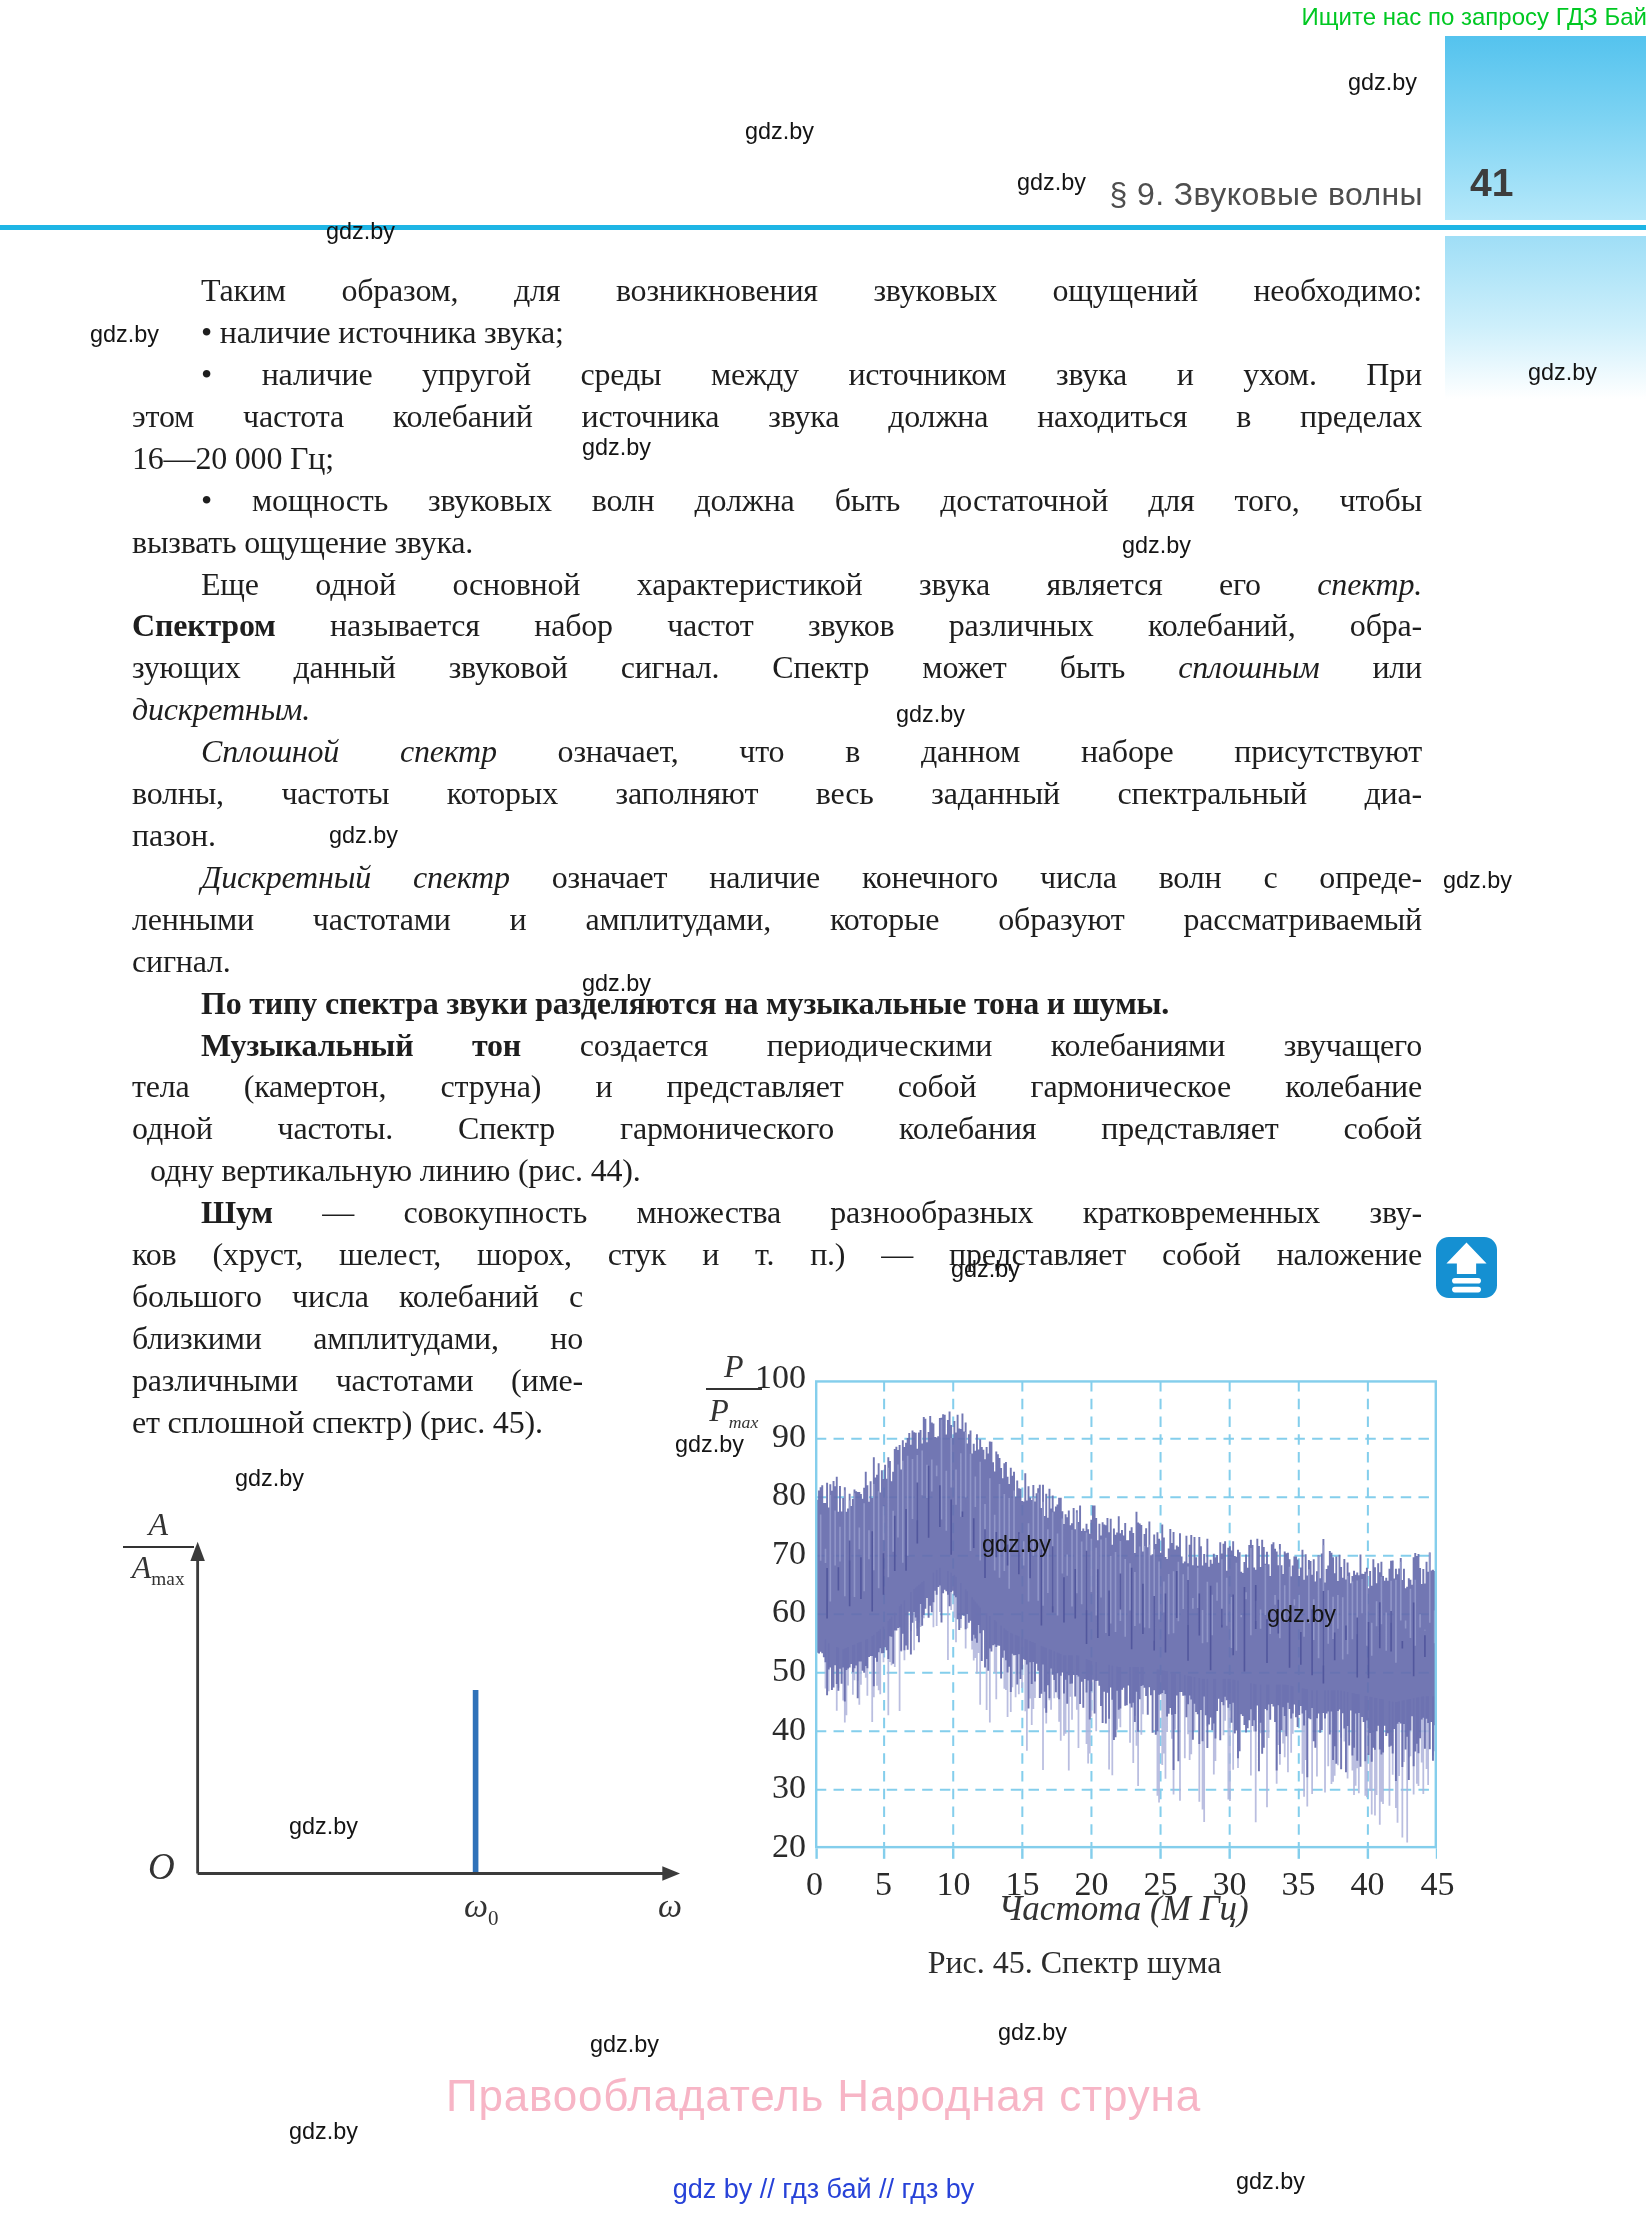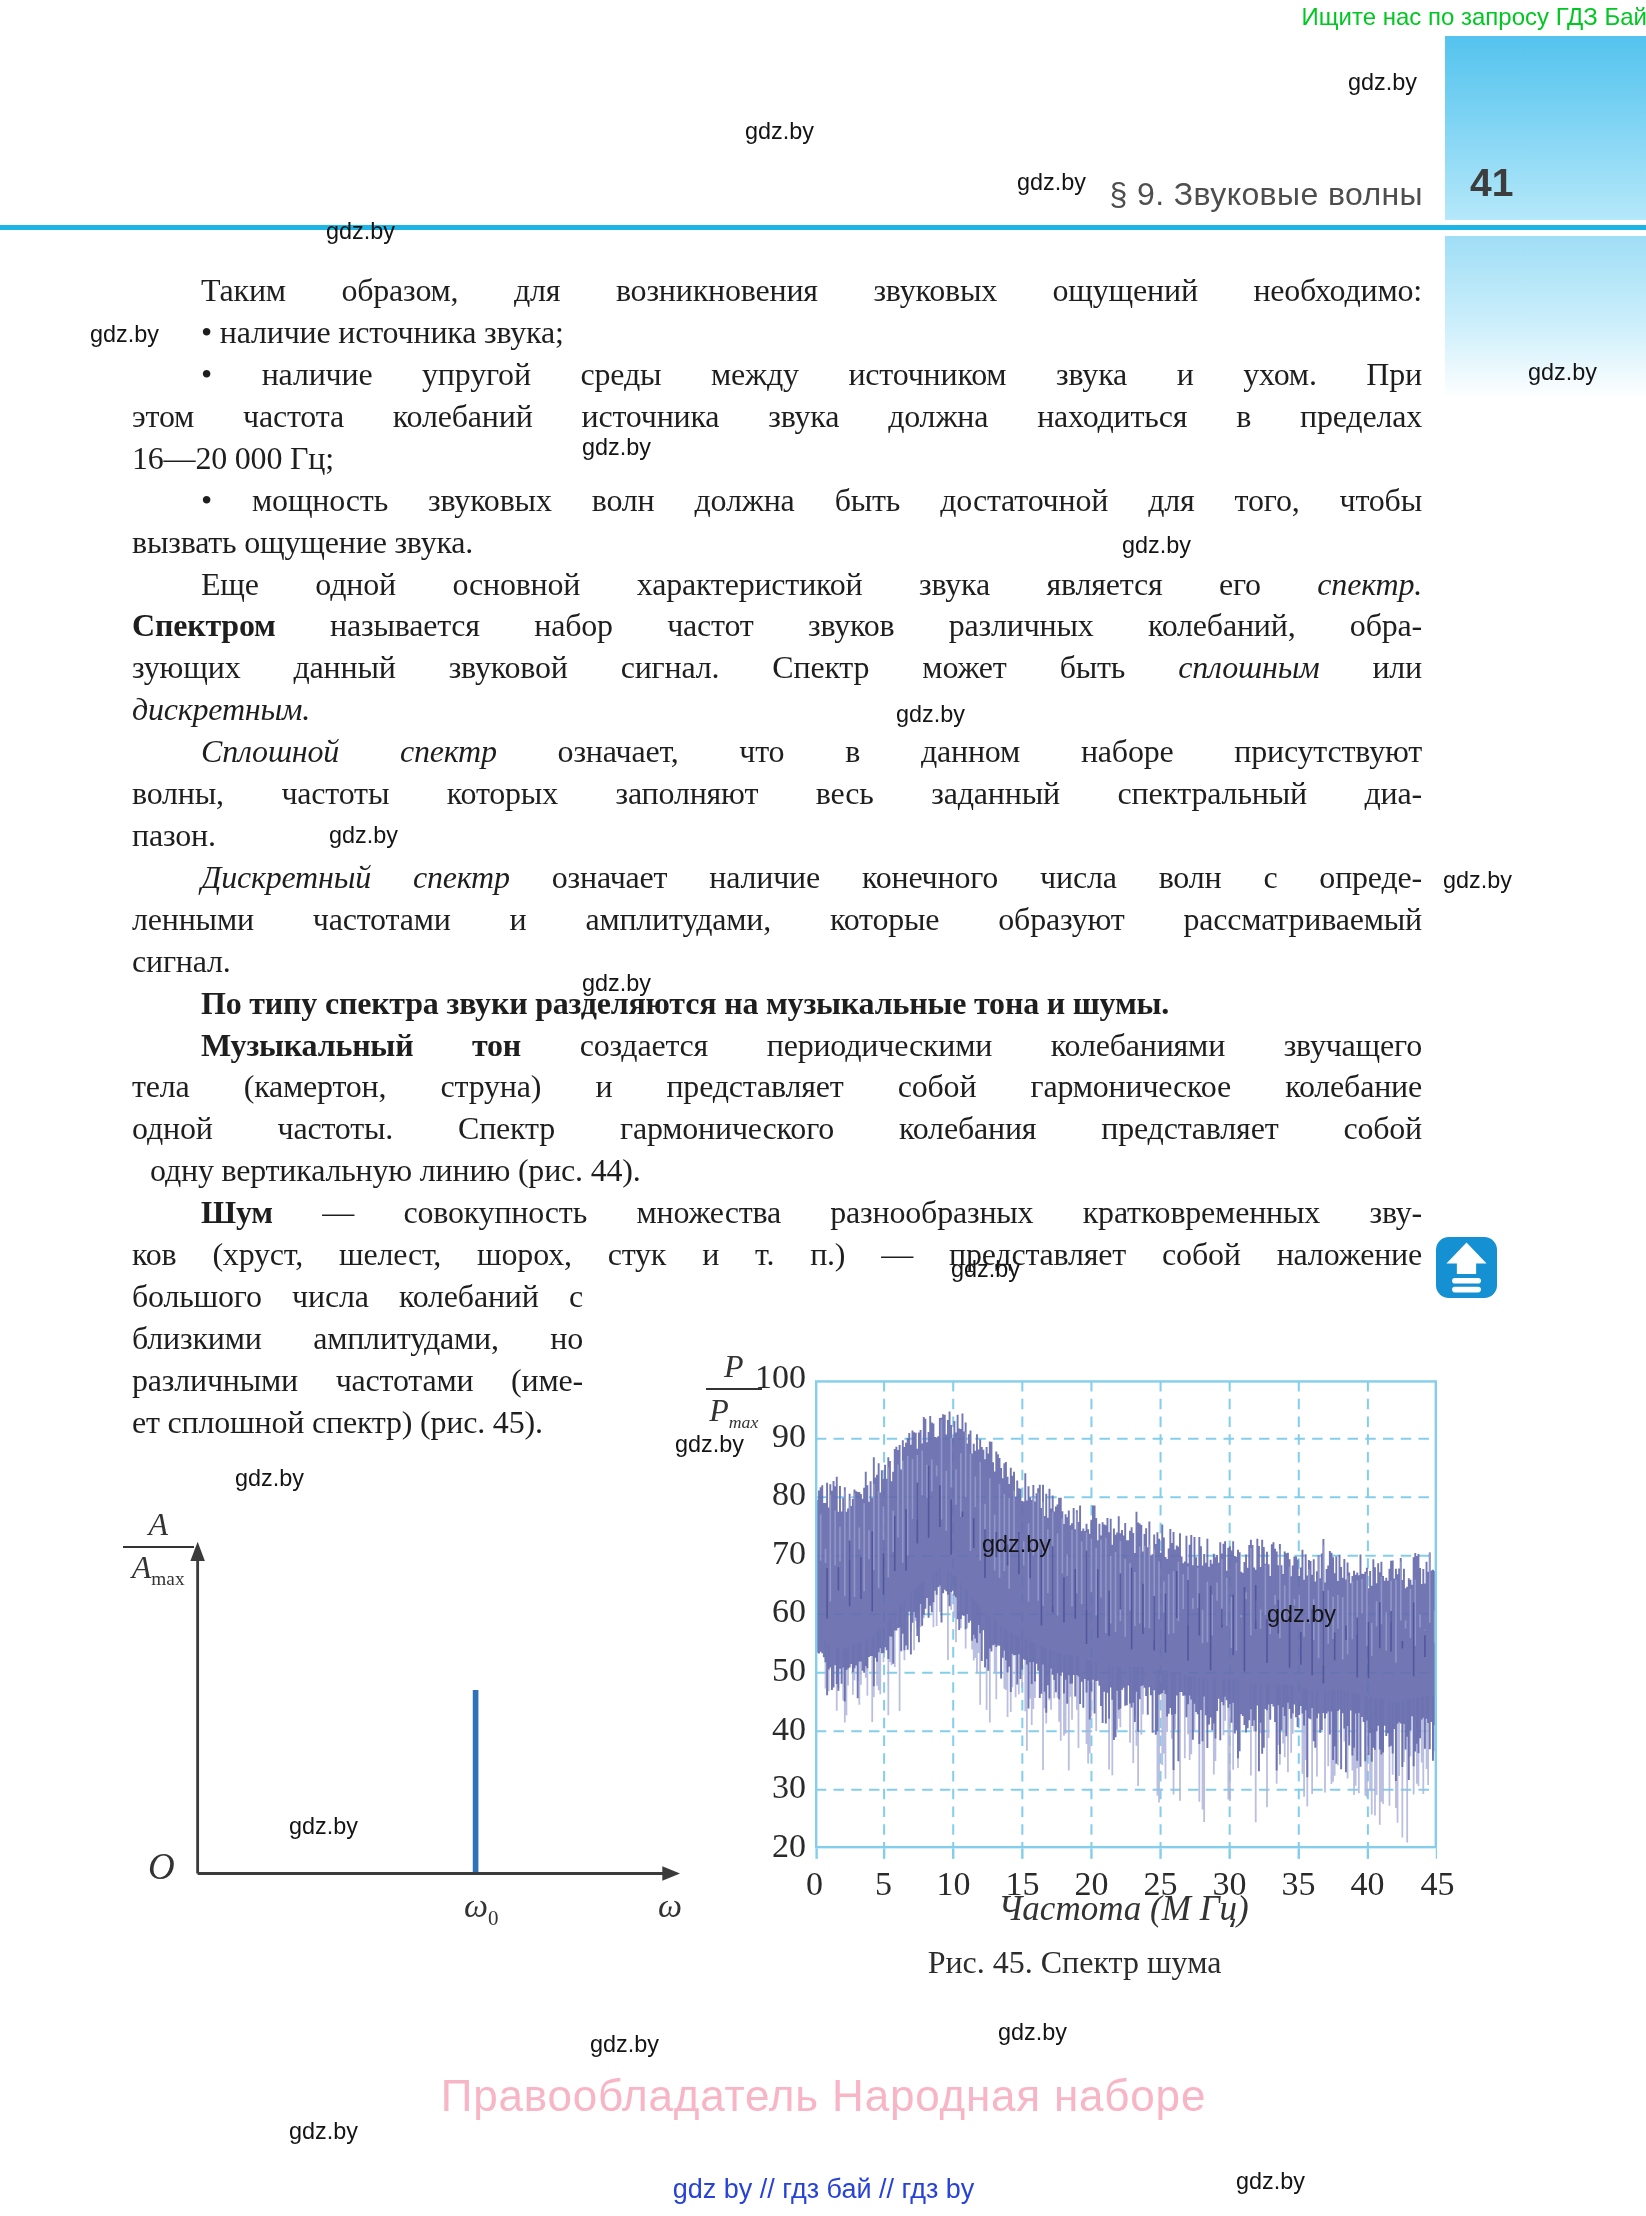--- a/index.html
+++ b/index.html
@@ -194,16 +194,16 @@
       <span style="left: 235px; top: 1465px;">gdz.by</span>
       <span style="left: 982px; top: 1531px;">gdz.by</span>
       <span style="left: 1267px; top: 1601px;">gdz.by</span>
       <span style="left: 289px; top: 1813px;">gdz.by</span>
       <span style="left: 590px; top: 2031px;">gdz.by</span>
       <span style="left: 998px; top: 2019px;">gdz.by</span>
       <span style="left: 289px; top: 2118px;">gdz.by</span>
       <span style="left: 1236px; top: 2168px;">gdz.by</span>
     </div>
 
-  <div class="footer-pink">Правообладатель Народная наборе</div>
+  <div class="footer-pink">Правообладатель Народная струна</div>
   <div class="footer-links">gdz by  //  гдз бай  //  гдз by</div>
 </div>
 
 
 </body></html>

